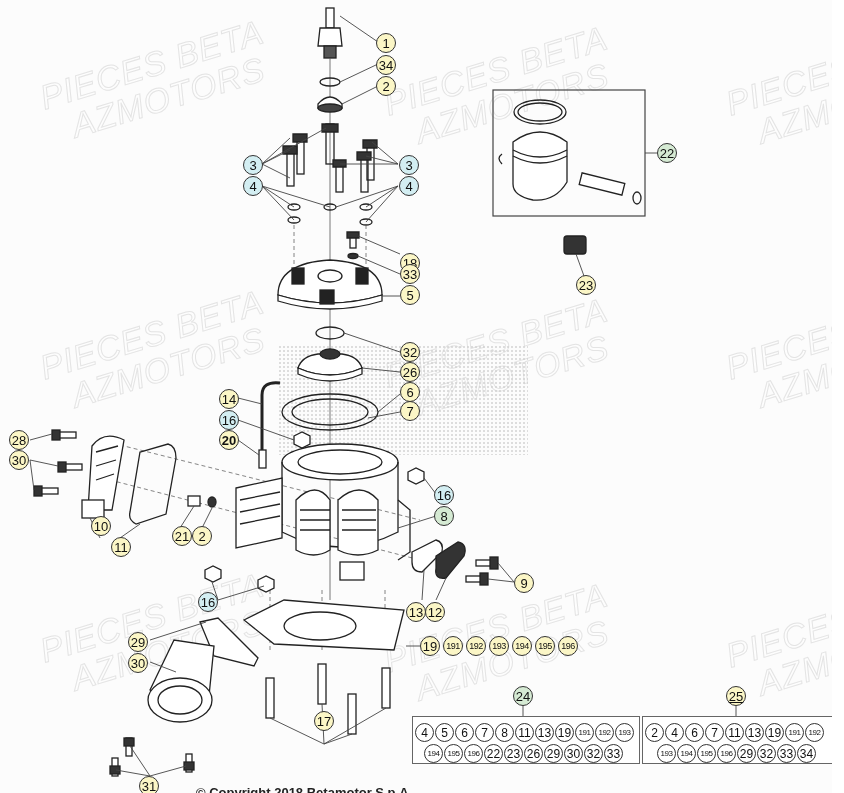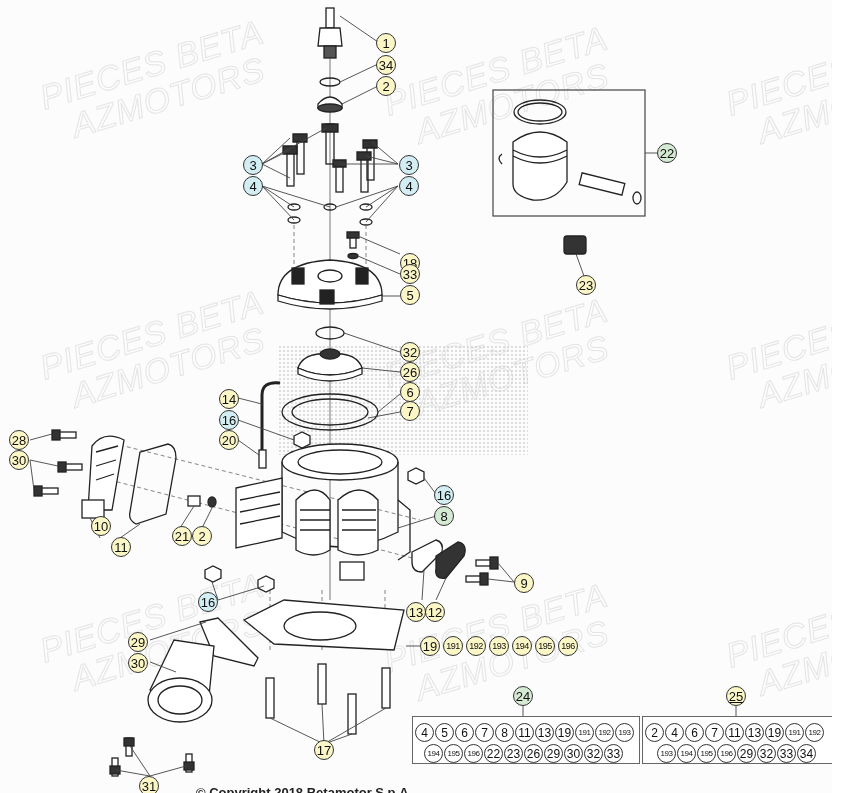--- a/index.html
+++ b/index.html
@@ -257,37 +257,37 @@
   <div class="callout b" style="left:399px;top:176px;">4</div>
   <div class="callout y" style="left:400px;top:244px;margin-top:9px;">18</div>
   <div class="callout y" style="left:400px;top:264px;">33</div>
   <div class="callout y" style="left:400px;top:285px;">5</div>
   <div class="callout y" style="left:400px;top:342px;">32</div>
   <div class="callout y" style="left:400px;top:362px;">26</div>
   <div class="callout y" style="left:400px;top:382px;">6</div>
   <div class="callout y" style="left:400px;top:401px;">7</div>
   <div class="callout y" style="left:219px;top:389px;">14</div>
   <div class="callout b" style="left:219px;top:410px;">16</div>
-  <div class="callout y" style="left:219px;top:430px;">20</div>
+  <div class="callout y" style="left:219px;top:430px;font-weight:bold;">20</div>
   <div class="callout y" style="left:9px;top:430px;text-align:right;">28</div>
   <div class="callout y" style="left:9px;top:450px;">30</div>
   <div class="callout y" style="left:91px;top:516px;border-radius:10px;">10</div>
   <div class="callout y" style="left:111px;top:537px;">11</div>
   <div class="callout y" style="left:172px;top:526px;">21</div>
   <div class="callout y" style="left:192px;top:526px;">2</div>
   <div class="callout b" style="left:434px;top:485px;">16</div>
   <div class="callout g" style="left:434px;top:506px;">8</div>
   <div class="callout y" style="left:514px;top:573px;">9</div>
   <div class="callout y" style="left:406px;top:602px;">13</div>
   <div class="callout y" style="left:425px;top:602px;">12</div>
   <div class="callout b" style="left:198px;top:592px;">16</div>
   <div class="callout y" style="left:128px;top:632px;">29</div>
   <div class="callout y" style="left:128px;top:653px;">30</div>
   <div class="callout y" style="left:139px;top:776px;">31</div>
-  <div class="callout y" style="left:314px;top:740px;">17</div>
+  <div class="callout y" style="left:314px;top:711px;">17</div>
   <div class="callout g" style="left:657px;top:143px;">22</div>
   <div class="callout y" style="left:576px;top:275px;">23</div>
   <div class="callout g" style="left:513px;top:686px;">24</div>
   <div class="callout y" style="left:726px;top:686px;text-decoration:underline;">25</div>
 
   <div style="position:absolute;left:420px;top:636px;display:flex;gap:3px;align-items:center;">
     <div class="callout y" style="position:static;">19</div>
     <div class="callout y sm" style="position:static;">191</div>
     <div class="callout y sm" style="position:static;">192</div>
     <div class="callout y sm" style="position:static;">193</div>

